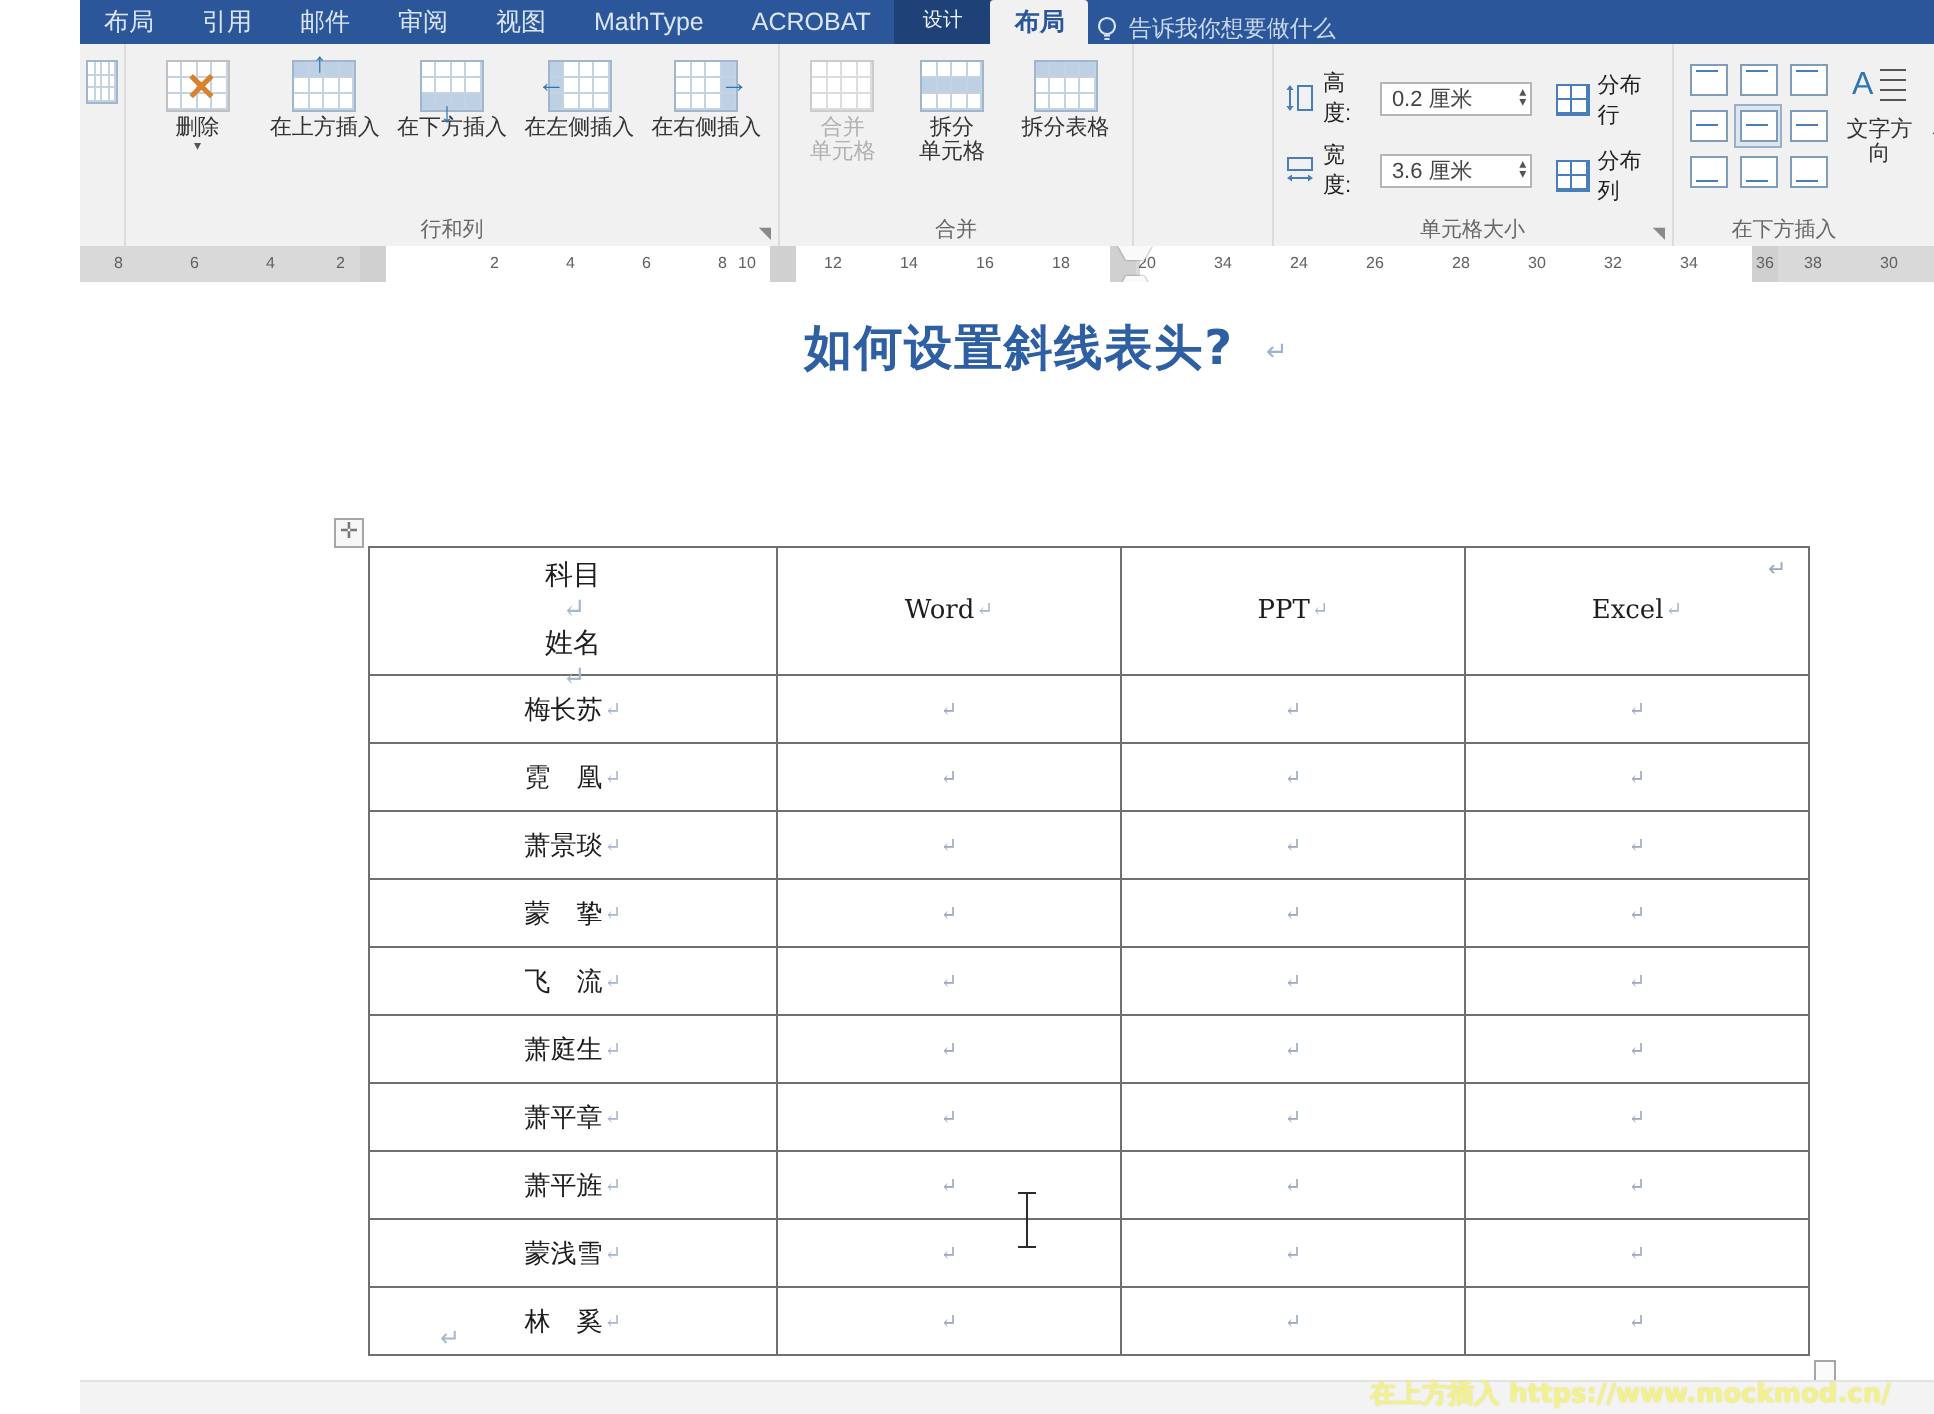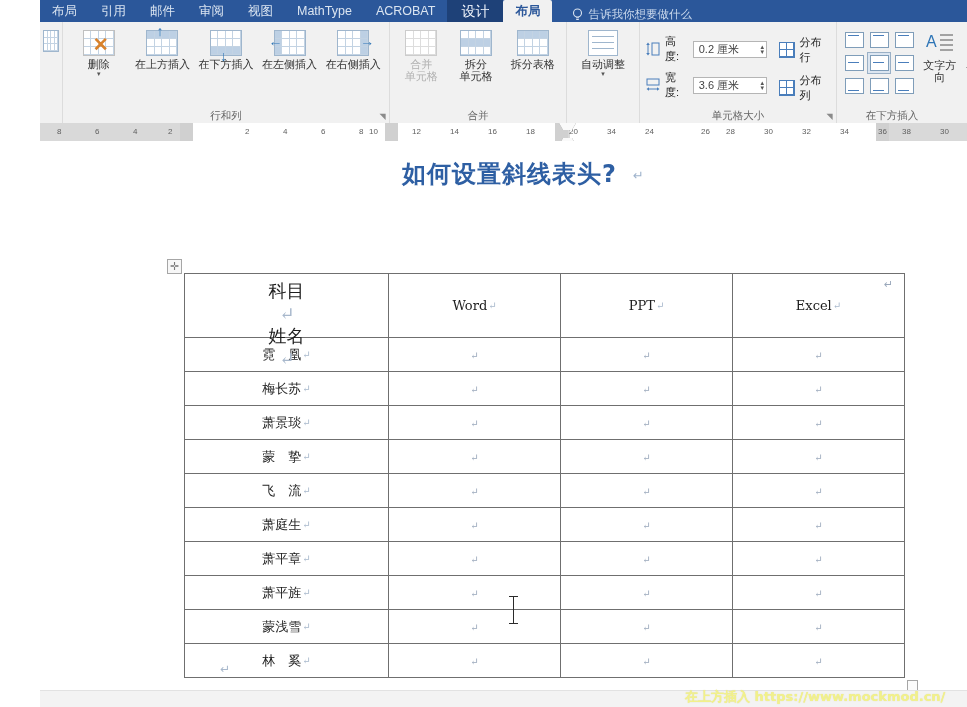--- a/index.html
+++ b/index.html
@@ -14,28 +14,28 @@
   
   .tabbar{
     position:absolute;left:0;top:0;width:967px;height:22px;
     background:#2b579a;
   }
   .tabs{display:flex;align-items:flex-end;height:22px;}
   .tab{
     color:#dbe5f1;font-size:12.5px;line-height:22px;
     padding:0 12px;height:22px;white-space:nowrap;cursor:default;
   }
-  .tab-ctx{background:#1e4178;color:#eef3fa;font-size:14px;padding:0 14px;}
+  .tab-ctx{background:#1e4178;color:#eef3fa;font-size:10px;padding:0 14px;}
   .tab.active{
     background:#f1f1f1;color:#2b579a;font-weight:bold;
     border-top-left-radius:2px;border-top-right-radius:2px;
   }
   .tellme{
     display:flex;align-items:center;gap:5px;
-    color:#c9d8ec;font-size:11.5px;padding-left:20px;
+    color:#c9d8ec;font-size:11.5px;padding-left:4px;
   }
   .bulb{
     width:11px;height:13px;position:relative;display:inline-block;
   }
   .bulb svg{display:block;}
 
   
   .ribbon{
     position:absolute;left:0;top:22px;width:967px;height:101px;
     background:#f1f1f1;border-bottom:1px solid #d4d4d4;
@@ -163,21 +163,21 @@
   table.doc-table td{
     border:1px solid #6f6f6f;
     font-size:13px;color:#1d1d1d;text-align:center;vertical-align:middle;
     font-family:"DejaVu Serif","Liberation Serif",serif;
   }
   td.c-name{width:201px;}
   td.c-data{width:169px;height:31px;}
   td.hdr-name{height:63px;position:relative;padding:0;}
   .hdr-stack{display:flex;flex-direction:column;justify-content:space-between;
     height:63px;padding:5px 0;box-sizing:border-box;}
-  .hdr-stack span{display:block;font-size:18px;}
+  .hdr-stack span{display:block;font-size:14px;}
   .empty-mark{color:#9aa8bb;font-size:10px;}
 
   .tbl-handle{
     position:absolute;left:-17px;top:-14px;width:13px;height:13px;
     border:1px solid #a6a6a6;background:#f7f7f7;
     display:flex;align-items:center;justify-content:center;
     font-size:11px;color:#777;line-height:11px;
   }
   .tbl-resize{
     position:absolute;right:-13px;bottom:-13px;width:9px;height:9px;
@@ -417,31 +417,20 @@
                 <div></div>
                 <div></div>
             </div>
             <div class="cap">拆分表格</div>
           </div>
         </div>
         <div class="group-label">合并</div>
       </div>
 
       <div class="group" style="width:72px;">
-        <div class="group-items" style="justify-content:center;">
-          <div class="btn" style="width:60px;">
-            <div class="icon-auto">
-              <span class="bar" style="top:5px;"></span>
-              <span class="bar" style="top:11px;"></span>
-              <span class="bar" style="top:17px;"></span>
-            </div>
-            <div class="cap">自动调整</div>
-            <div class="arr">▾</div>
-          </div>
-        </div>
         <div class="group-label">&nbsp;</div>
       </div>
 
       <div class="group" style="width:233px;">
         <div class="group-items" style="padding-top:6px;">
           <div style="display:flex;flex-direction:column;">
             <div class="spin-row">
               <span class="spin-ico">
                 <svg width="16" height="16" viewBox="0 0 16 16">
                   <rect x="7" y="2" width="7" height="12" fill="none" stroke="#4a7ebb"></rect>
@@ -603,21 +592,21 @@
       <span class="m" style="left:281px;">6</span>
       <span class="m" style="left:319px;">8</span>
       <span class="m" style="left:329px;">10</span>
       <span class="m" style="left:372px;">12</span>
       <span class="m" style="left:410px;">14</span>
       <span class="m" style="left:448px;">16</span>
       <span class="m" style="left:486px;">18</span>
       <span class="m" style="left:529px;">20</span>
       <span class="m" style="left:567px;">34</span>
       <span class="m" style="left:605px;">24</span>
-      <span class="m" style="left:661px;">26</span>
+      <span class="m" style="left:643px;">26</span>
       <span class="m" style="left:686px;">28</span>
       <span class="m" style="left:724px;">30</span>
       <span class="m" style="left:762px;">32</span>
       <span class="m" style="left:800px;">34</span>
       <span class="m" style="left:838px;">36</span>
       <span class="m" style="left:862px;">38</span>
       <span class="m" style="left:900px;">30</span>
       <span class="m" style="left:938px;">42</span>
     </div>
     <span class="indent-top" style="left:519px;"></span>
@@ -648,27 +637,27 @@
                     <span class="pil">↵</span>
                   </span>
               </div>
             </td>
             <td class="c-data"><span>Word</span><span class="pil">↵</span></td>
             <td class="c-data"><span>PPT</span><span class="pil">↵</span></td>
             <td class="c-data"><span>Excel</span><span class="pil">↵</span></td>
           </tr>
 
           <tr>
+            <td class="c-name"><span>梅长苏</span><span class="pil">↵</span></td>
+            <td class="c-data"><span class="empty-mark">↵</span></td>
+            <td class="c-data"><span class="empty-mark">↵</span></td>
+            <td class="c-data"><span class="empty-mark">↵</span></td>
+          </tr>
+          <tr>
             <td class="c-name"><span>霓　凰</span><span class="pil">↵</span></td>
-            <td class="c-data"><span class="empty-mark">↵</span></td>
-            <td class="c-data"><span class="empty-mark">↵</span></td>
-            <td class="c-data"><span class="empty-mark">↵</span></td>
-          </tr>
-          <tr>
-            <td class="c-name"><span>梅长苏</span><span class="pil">↵</span></td>
             <td class="c-data"><span class="empty-mark">↵</span></td>
             <td class="c-data"><span class="empty-mark">↵</span></td>
             <td class="c-data"><span class="empty-mark">↵</span></td>
           </tr>
           <tr>
             <td class="c-name"><span>萧景琰</span><span class="pil">↵</span></td>
             <td class="c-data"><span class="empty-mark">↵</span></td>
             <td class="c-data"><span class="empty-mark">↵</span></td>
             <td class="c-data"><span class="empty-mark">↵</span></td>
           </tr>

